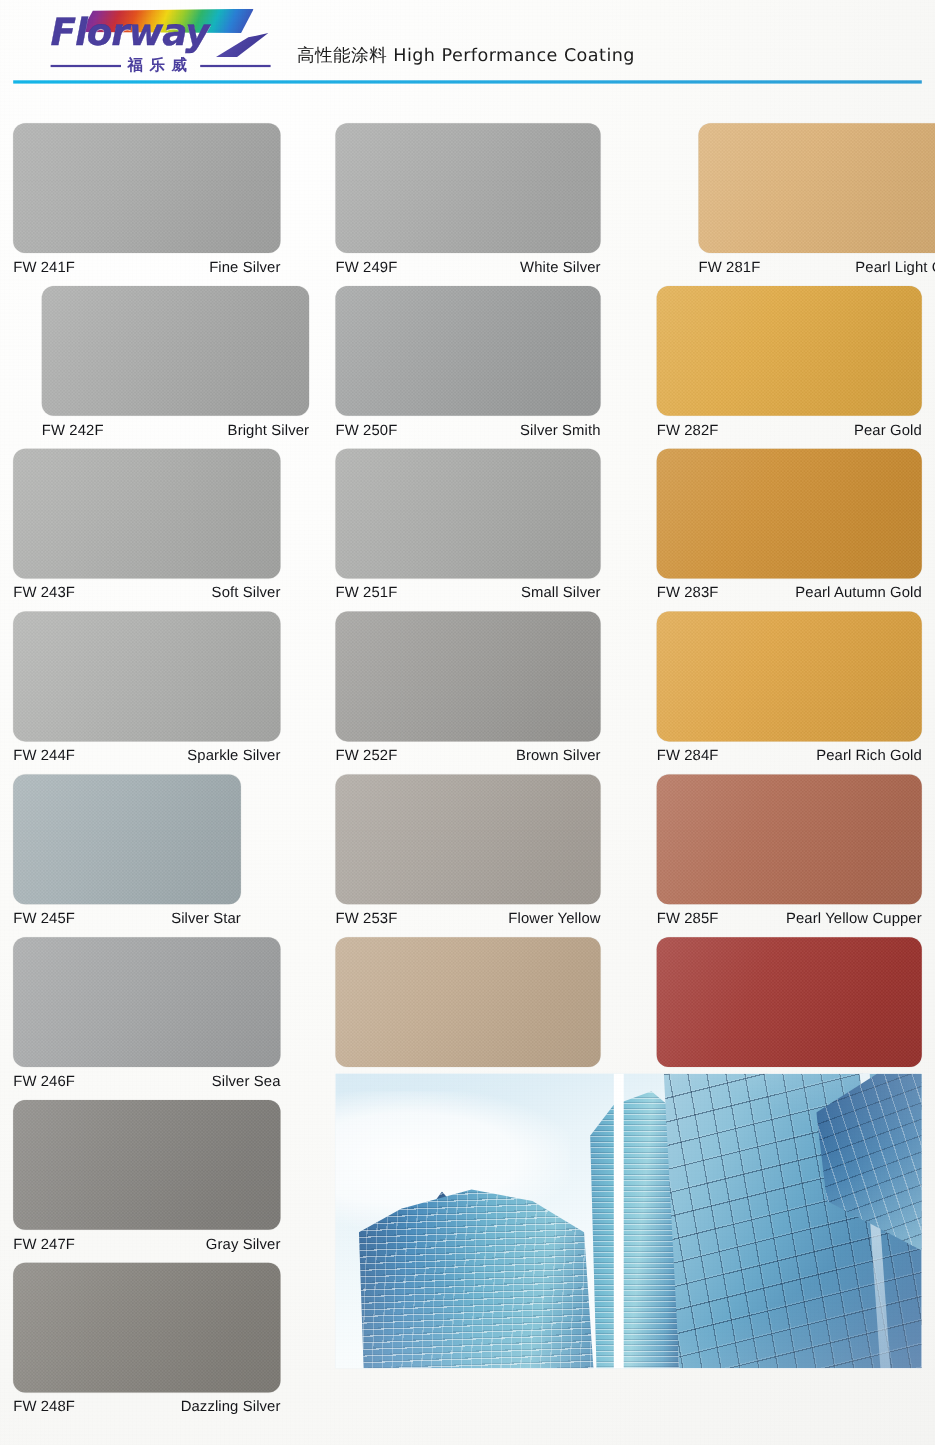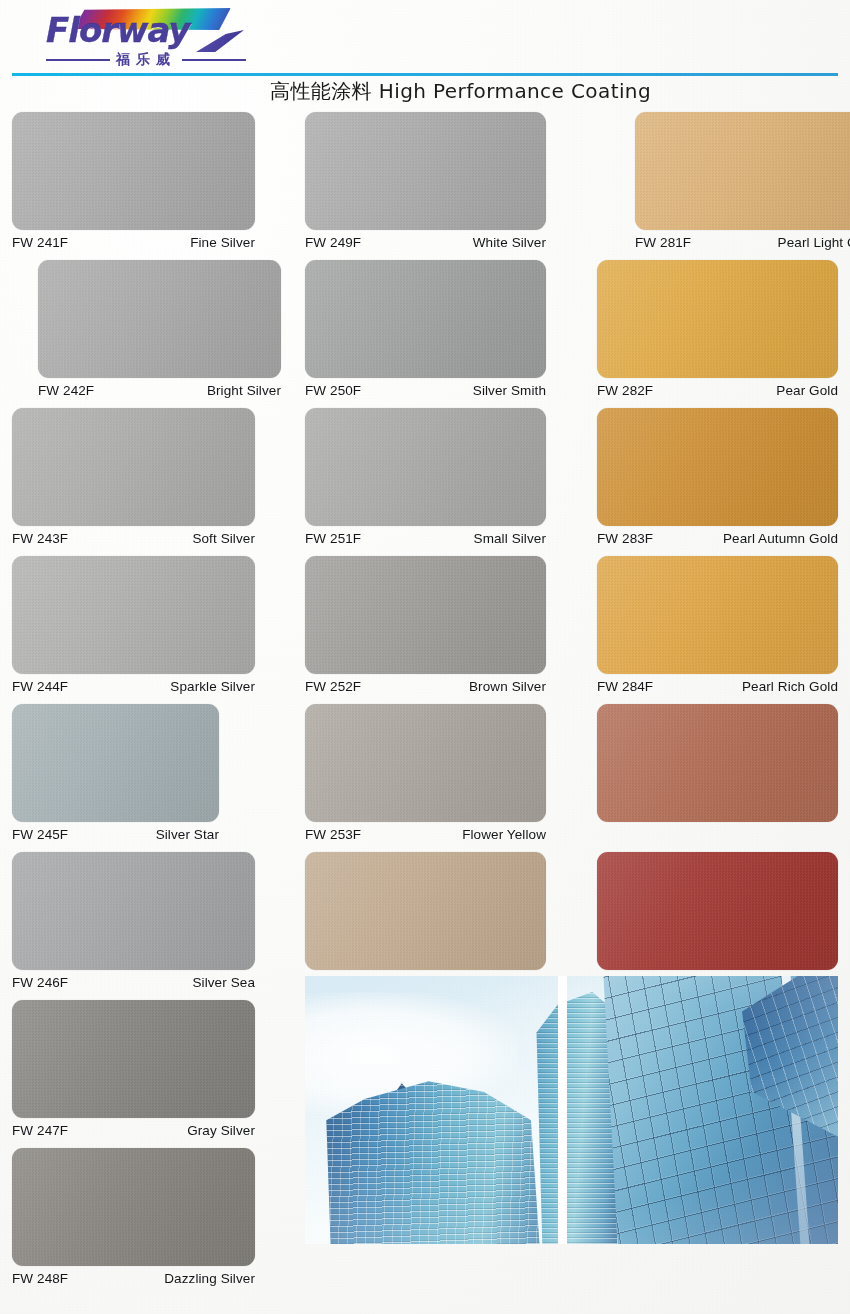--- a/index.html
+++ b/index.html
@@ -118,25 +118,24 @@
     letter-spacing: 6px;
     padding: 0 2px;
     white-space: nowrap;
   }
 
   .header-title {
     position: absolute;
     left: 270px;
     top: 40px;
     font-family: "DejaVu Sans", "Liberation Sans", sans-serif;
-    font-size: 20px;
+    font-size: 16px;
     color: #1c1c1c;
     letter-spacing: .4px;
     white-space: nowrap;
-    margin-top: 38px;
   }
 
   .header-rule {
     position: absolute;
     left: 12px;
     top: 73px;
     width: 826px;
     height: 3px;
     background: linear-gradient(90deg, #16b6e8 0%, #29a9e0 60%, #2f9fd6 100%);
   }
@@ -459,20 +458,24 @@
       </div>
       <div class="cell" style="left: 597px; top: 444px; width: 241px;">
         <div class="swatch" style="height: 118px; background: rgb(223, 164, 67);"></div>
         <div class="caption">
           <span class="code">FW 284F</span>
           <span class="name">Pearl Rich Gold</span>
         </div>
       </div>
       <div class="cell" style="left: 597px; top: 592px; width: 241px;">
         <div class="swatch" style="height: 118px; background: rgb(176, 106, 82);"></div>
+        <div class="caption">
+          <span class="code">FW 285F</span>
+          <span class="name">Pearl Yellow Cupper</span>
+        </div>
       </div>
       <div class="cell" style="left: 597px; top: 740px; width: 241px;">
         <div class="swatch" style="height: 118px; background: rgb(160, 53, 48);"></div>
         <div class="caption">
           <span class="code">FW 286F</span>
           <span class="name">Pearl Red Cupper</span>
         </div>
       </div>
       <div class="photo" style="left: 305px; top: 864px; width: 533px; height: 268px;">
         <div class="sky"></div>

